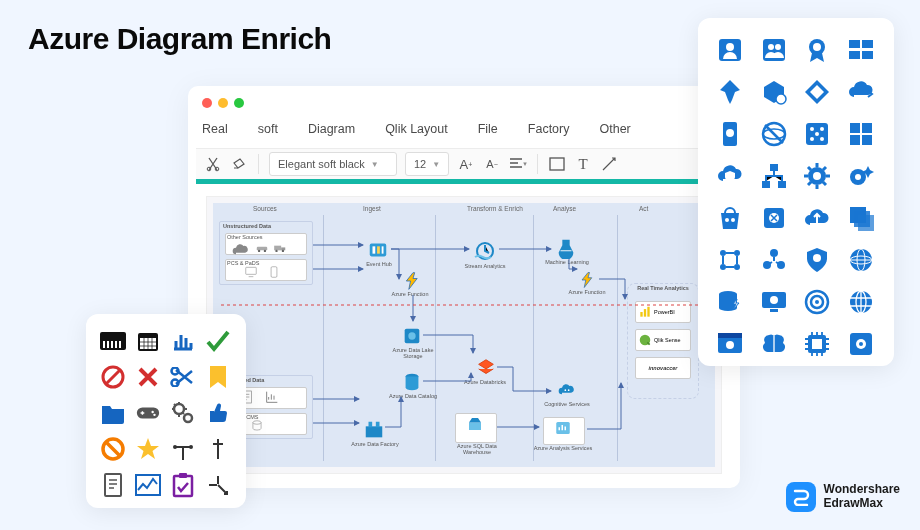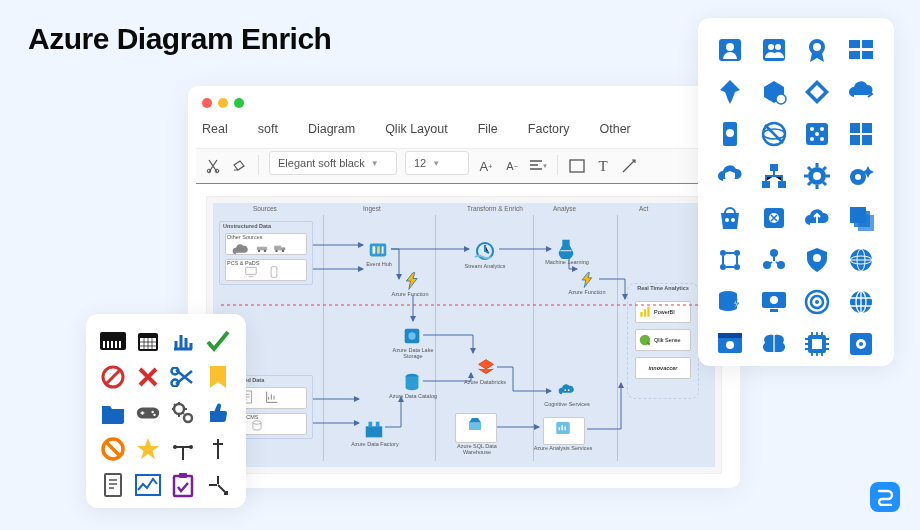--- a/index.html
+++ b/index.html
@@ -3,21 +3,21 @@
 <meta charset="utf-8">
 <style>
 *{box-sizing:border-box;margin:0;padding:0}
 body{width:920px;height:530px;background:#f0f6ff;font-family:-apple-system,BlinkMacSystemFont,'Segoe UI',sans-serif;position:relative;overflow:hidden}
 .title{position:absolute;top:22px;left:28px;font-size:30px;font-weight:800;color:#0a0a0a;letter-spacing:-0.5px}
 .app{position:absolute;top:86px;left:188px;width:552px;height:402px;background:#fff;border-radius:10px;box-shadow:0 4px 30px rgba(0,0,0,0.06)}
 .traffic{position:absolute;top:12px;left:14px;display:flex;gap:6px}
 .traffic span{width:10px;height:10px;border-radius:50%}
 .traffic .r{background:#ff5f57}.traffic .y{background:#febc2e}.traffic .g{background:#28c840}
 .menu{position:absolute;top:36px;left:14px;display:flex;gap:30px;font-size:12.5px;color:#4a4a4a}
-.toolbar{position:absolute;top:62px;left:8px;right:8px;height:36px;background:#fafafa;border-top:1px solid #ececec;border-bottom:1px solid #14b8a6;display:flex;align-items:flex-end;padding:8px 8px;gap:8px}
+.toolbar{position:absolute;top:62px;left:8px;right:8px;height:36px;background:#fafafa;border-top:1px solid #ececec;border-bottom:5px solid #14b8a6;display:flex;align-items:center;padding:8px 8px;gap:8px}
 .tb-icon{width:18px;height:18px;display:flex;align-items:center;justify-content:center;color:#555}
 .tb-sep{width:1px;height:20px;background:#e2e2e2;margin:0 2px}
 .tb-dd{height:24px;border:1px solid #ddd;background:#fff;border-radius:3px;display:flex;align-items:center;padding:0 8px;font-size:11px;color:#555;gap:6px}
 .tb-dd .chev{font-size:8px;color:#999}
 .canvas{position:absolute;top:110px;left:18px;right:18px;bottom:14px;background:#f6f6f9;border:1px solid #eee}
 .diagram{position:absolute;top:6px;left:6px;right:6px;bottom:6px;background:#dee7f5}
 .col-header{position:absolute;top:2px;font-size:6.5px;color:#666}
 .col-line{position:absolute;top:12px;bottom:6px;width:1px;background:#b8c5dd}
 .box{position:absolute;background:#fff;border:1px solid #c5d0e6;border-radius:2px}
 .lbl{position:absolute;font-size:5.5px;color:#555;text-align:center;width:60px}
@@ -69,21 +69,21 @@
         <svg width="16" height="16" viewBox="0 0 16 16">
           <path d="M3 7l6-4 4 5-6 4z" fill="none" stroke="#555" stroke-width="1.2"></path>
           <path d="M3 12h4" stroke="#555"></path>
         </svg>
       </div>
     <div class="tb-sep"></div>
     <div class="tb-dd" style="width:128px">
         <span>Elegant soft black</span>
         <span class="chev">▼</span>
       </div>
-    <div class="tb-dd" style="width:64px">
+    <div class="tb-dd" style="width:44px">
         <span>12</span>
         <span class="chev">▼</span>
       </div>
     <div class="tb-icon" style="font-size:13px;color:#555">A<sup style="font-size:7px">+</sup></div>
     <div class="tb-icon" style="font-size:11px;color:#555">A<sup style="font-size:7px">−</sup></div>
     <div class="tb-icon">
         <svg width="14" height="14">
           <path d="M1 2h12M1 6h8M1 10h12" stroke="#555" stroke-width="1.5"></path>
         </svg>
         <span style="font-size:7px;color:#888">▾</span>
@@ -638,13 +638,17 @@
       </svg>
     </div>
 </div>
 
 <div class="logo">
   <div class="logo-mark">
     <svg width="18" height="18" viewBox="0 0 18 18">
         <path d="M3 3h9a4 4 0 010 8H6a3 3 0 000 6h9" fill="none" stroke="#fff" stroke-width="2.4" stroke-linecap="round"></path>
       </svg>
   </div>
+  <div class="logo-text">
+    <div>Wondershare</div>
+    <div>EdrawMax</div>
+  </div>
 </div>
 
 </body></html>

